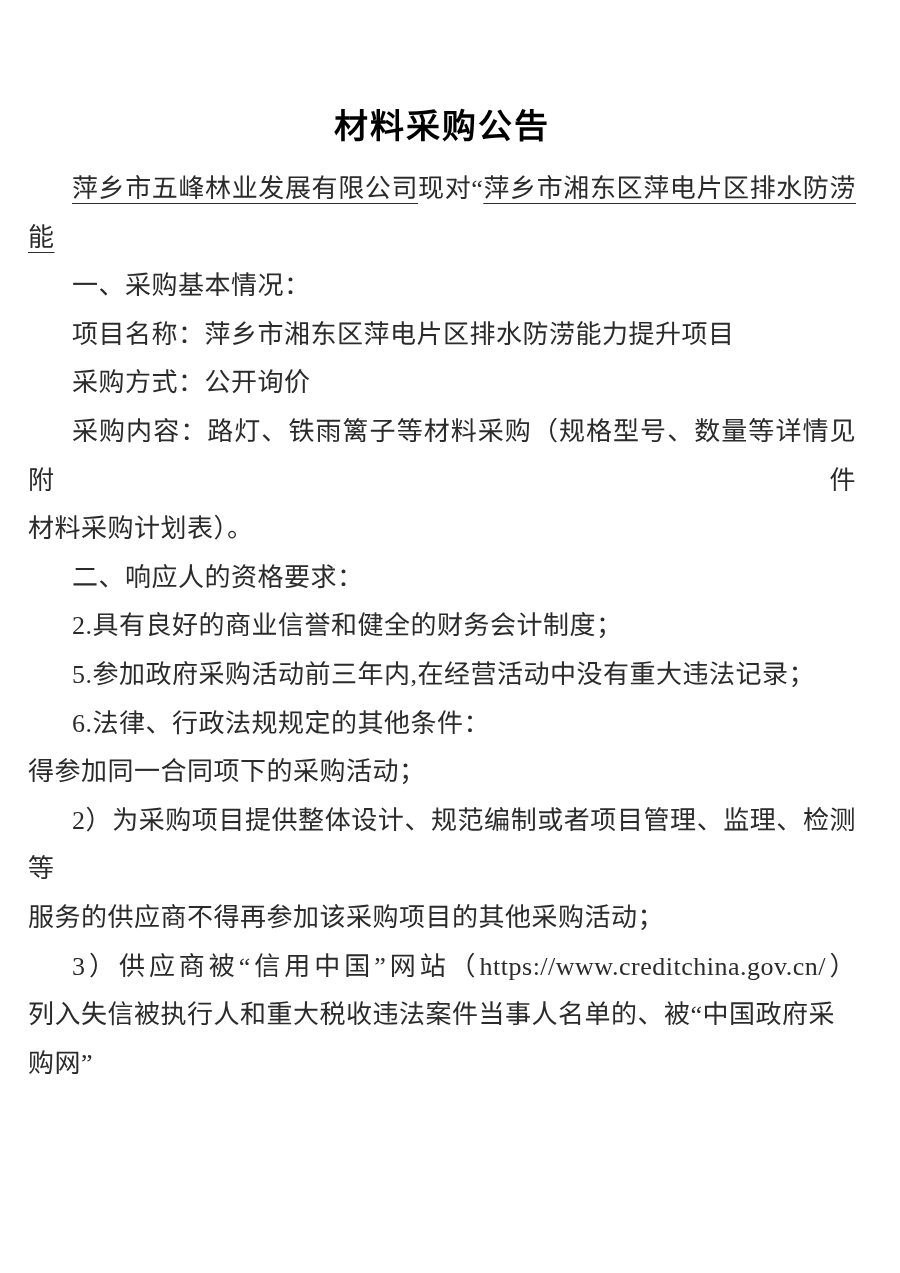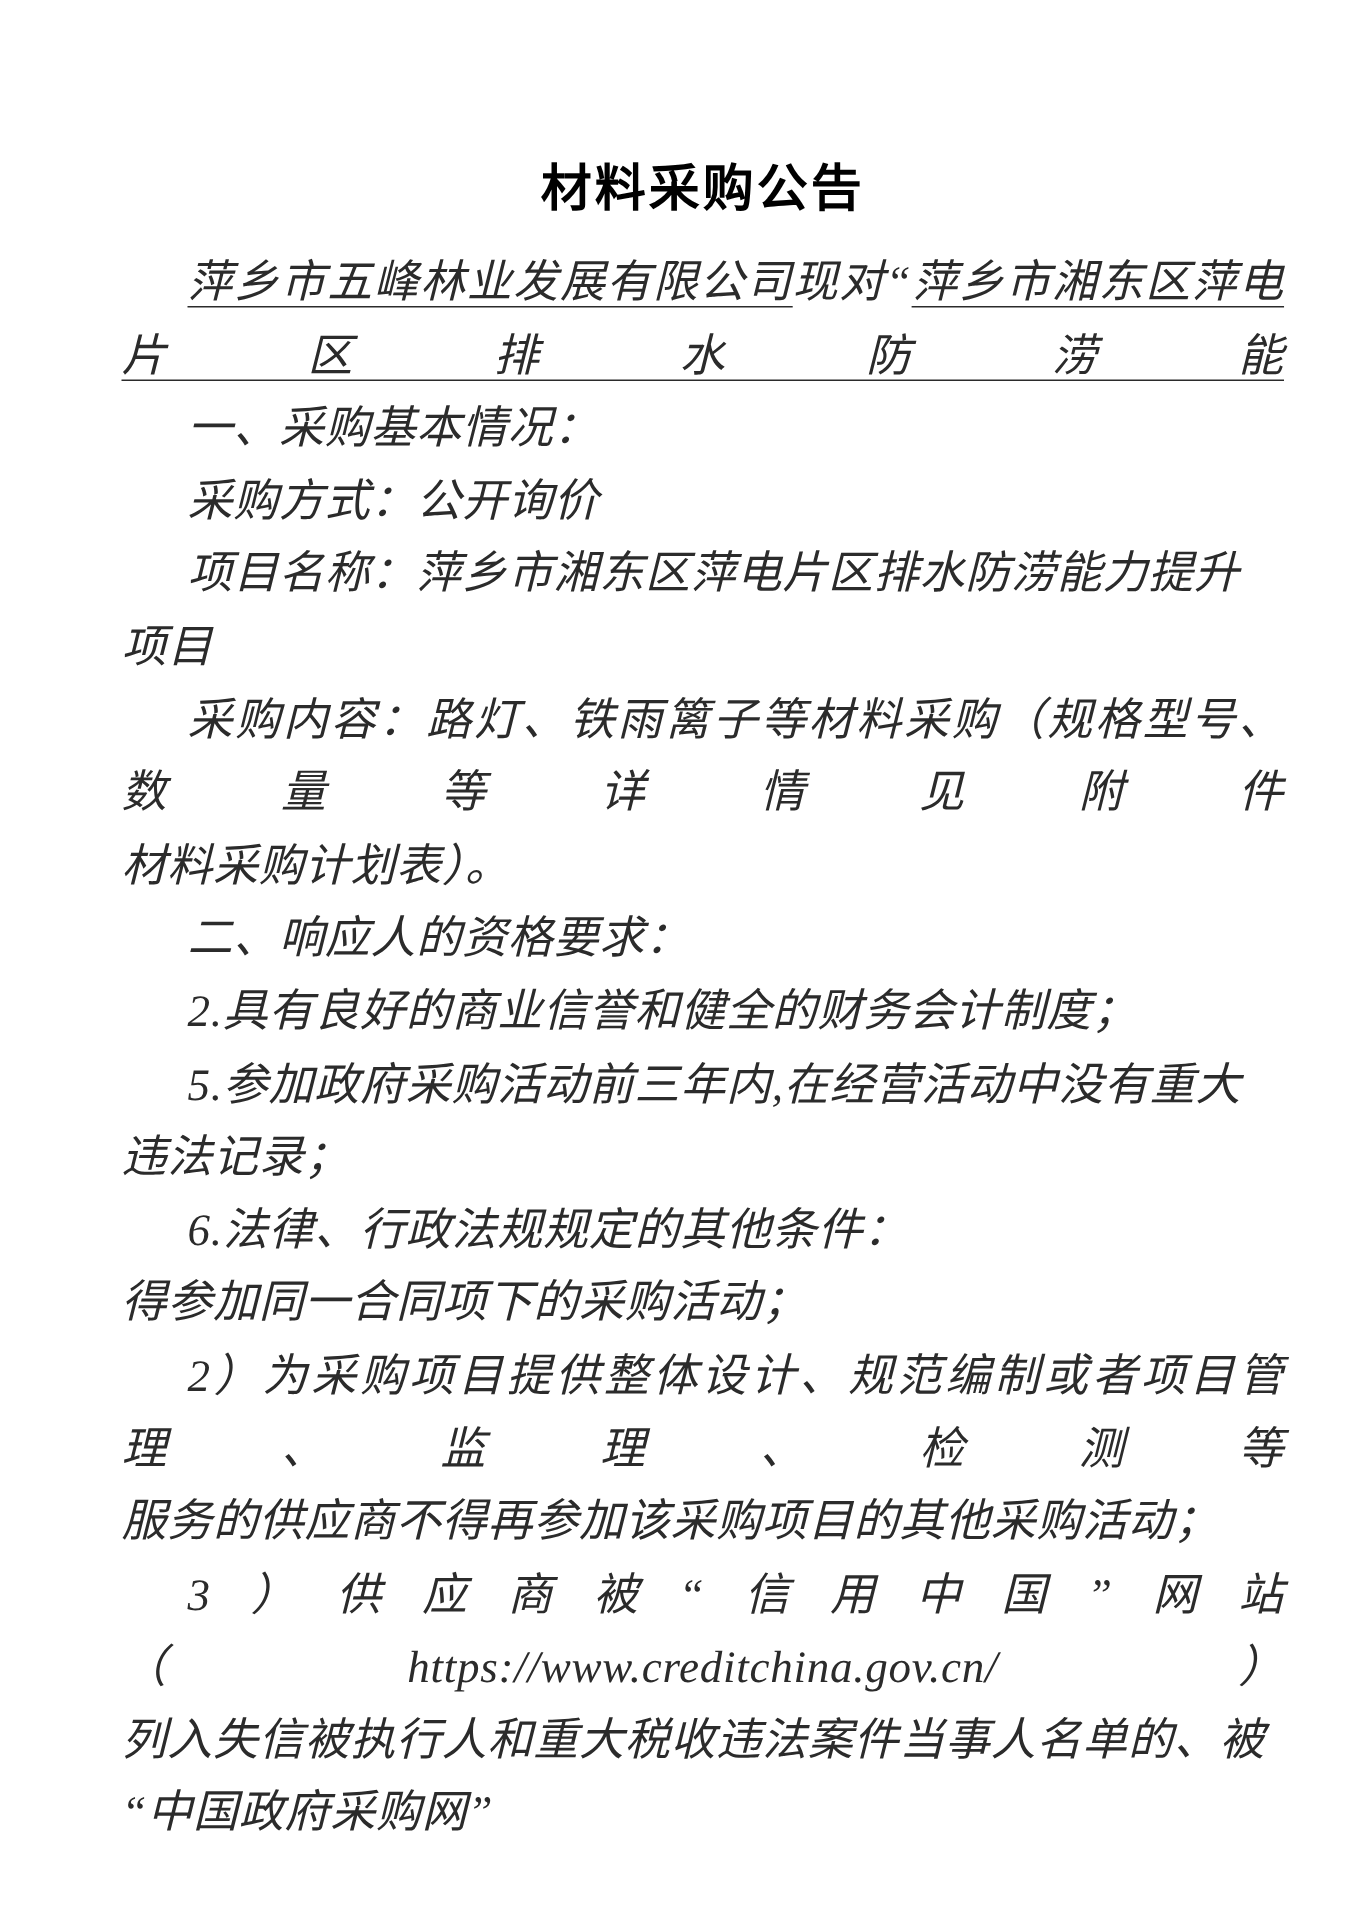--- a/index.html
+++ b/index.html
@@ -7,39 +7,38 @@
     padding: 0;
     background: #ffffff;
   }
   .page {
     position: relative;
     width: 900px;
     height: 1273px;
     margin: 0 auto;
     background: #ffffff;
     box-sizing: border-box;
-    padding: 101px 44px 0 81px;
+    padding: 101px 44px 0 28px;
     font-family: "Liberation Serif", "DejaVu Serif", serif;
     color: #2b2b2b;
     overflow: hidden;
   }
   .doc-title {
     margin: 0 0 12px 0;
     font-size: 34px;
     line-height: 52px;
     font-weight: bold;
     text-align: center;
     letter-spacing: 2px;
     color: #000000;
   }
   .body-lines {
-    font-size: 30px;
+    font-size: 26px;
     line-height: 48.6px;
     letter-spacing: 0.5px;
-    font-style: italic;
   }
   .line {
     min-height: 48.6px;
   }
   .ind {
     text-indent: 44px;
   }
   .j {
     text-align: justify;
     text-align-last: justify;
@@ -57,23 +56,23 @@
 
   <h1 class="doc-title">材料采购公告</h1>
 
   <div class="body-lines">
 
     <div class="line ind j"><span class="u">萍乡市五峰林业发展有限公司</span><span>现对“</span><span class="u">萍乡市湘东区萍电片区排水防涝能</span></div>
 
 
     <div class="line ind"><span>一、采购基本情况：</span></div>
 
+    <div class="line ind"><span>项目名称：萍乡市湘东区萍电片区排水防涝能力提升项目</span></div>
+
     <div class="line ind"><span>采购方式：公开询价</span></div>
-
-    <div class="line ind"><span>项目名称：萍乡市湘东区萍电片区排水防涝能力提升项目</span></div>
 
     <div class="line ind j"><span>采购内容：路灯、铁雨篱子等材料采购（规格型号、数量等详情见附件</span></div>
 
     <div class="line"><span>材料采购计划表）。</span></div>
 
     <div class="line ind"><span>二、响应人的资格要求：</span></div>
 
 
     <div class="line ind"><span>2.具有良好的商业信誉和健全的财务会计制度；</span></div>
 

